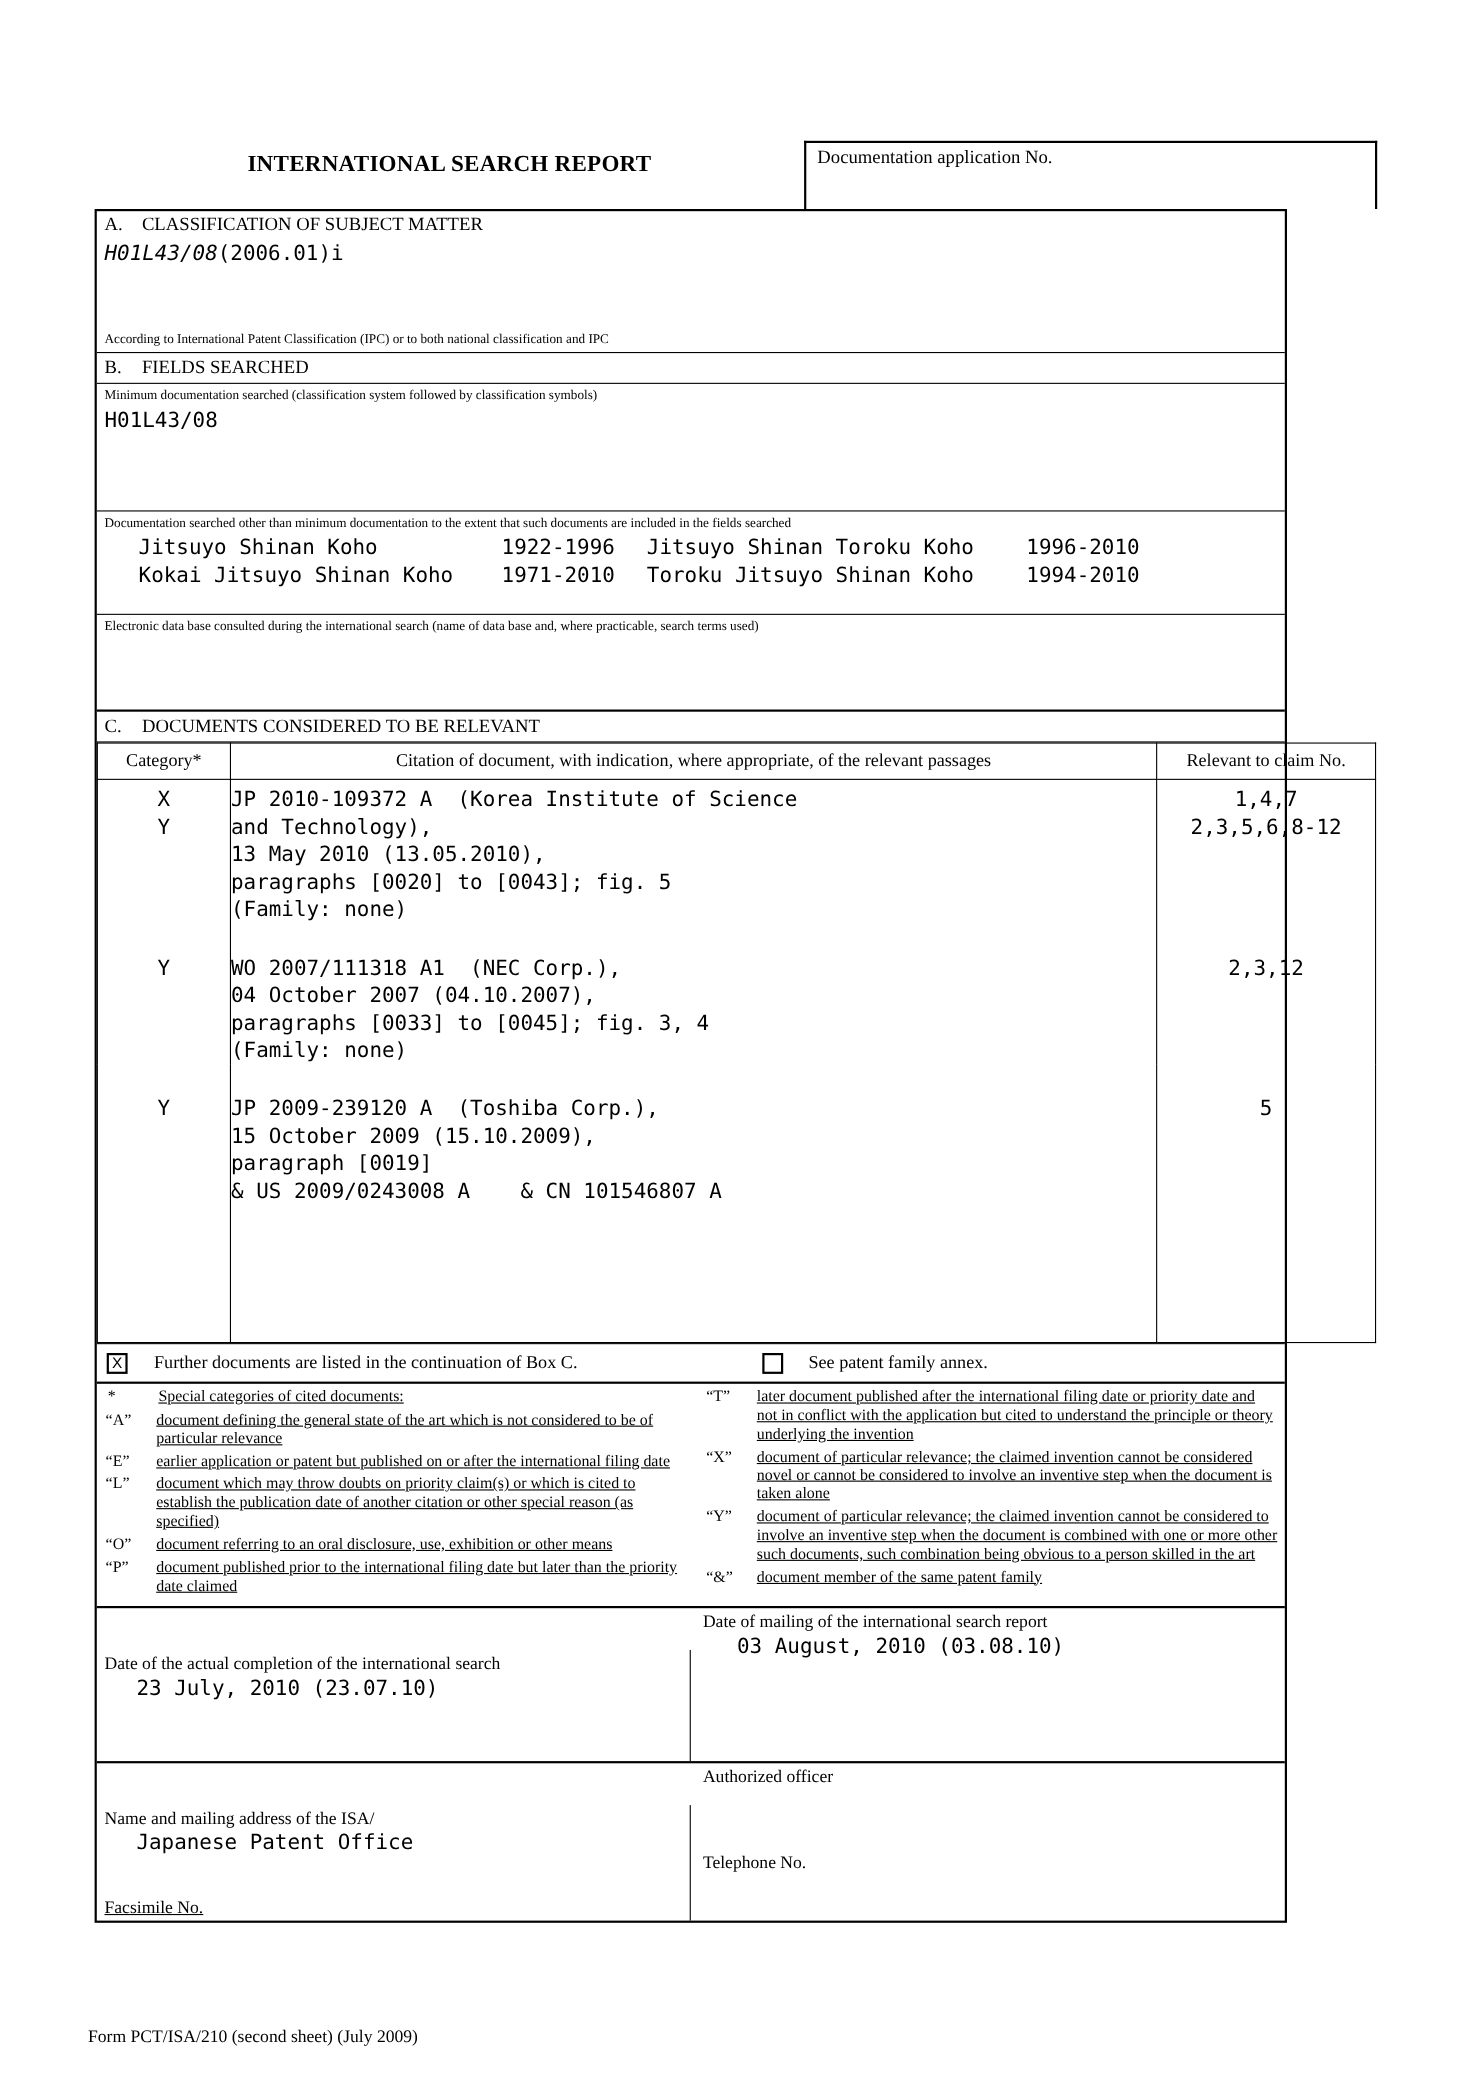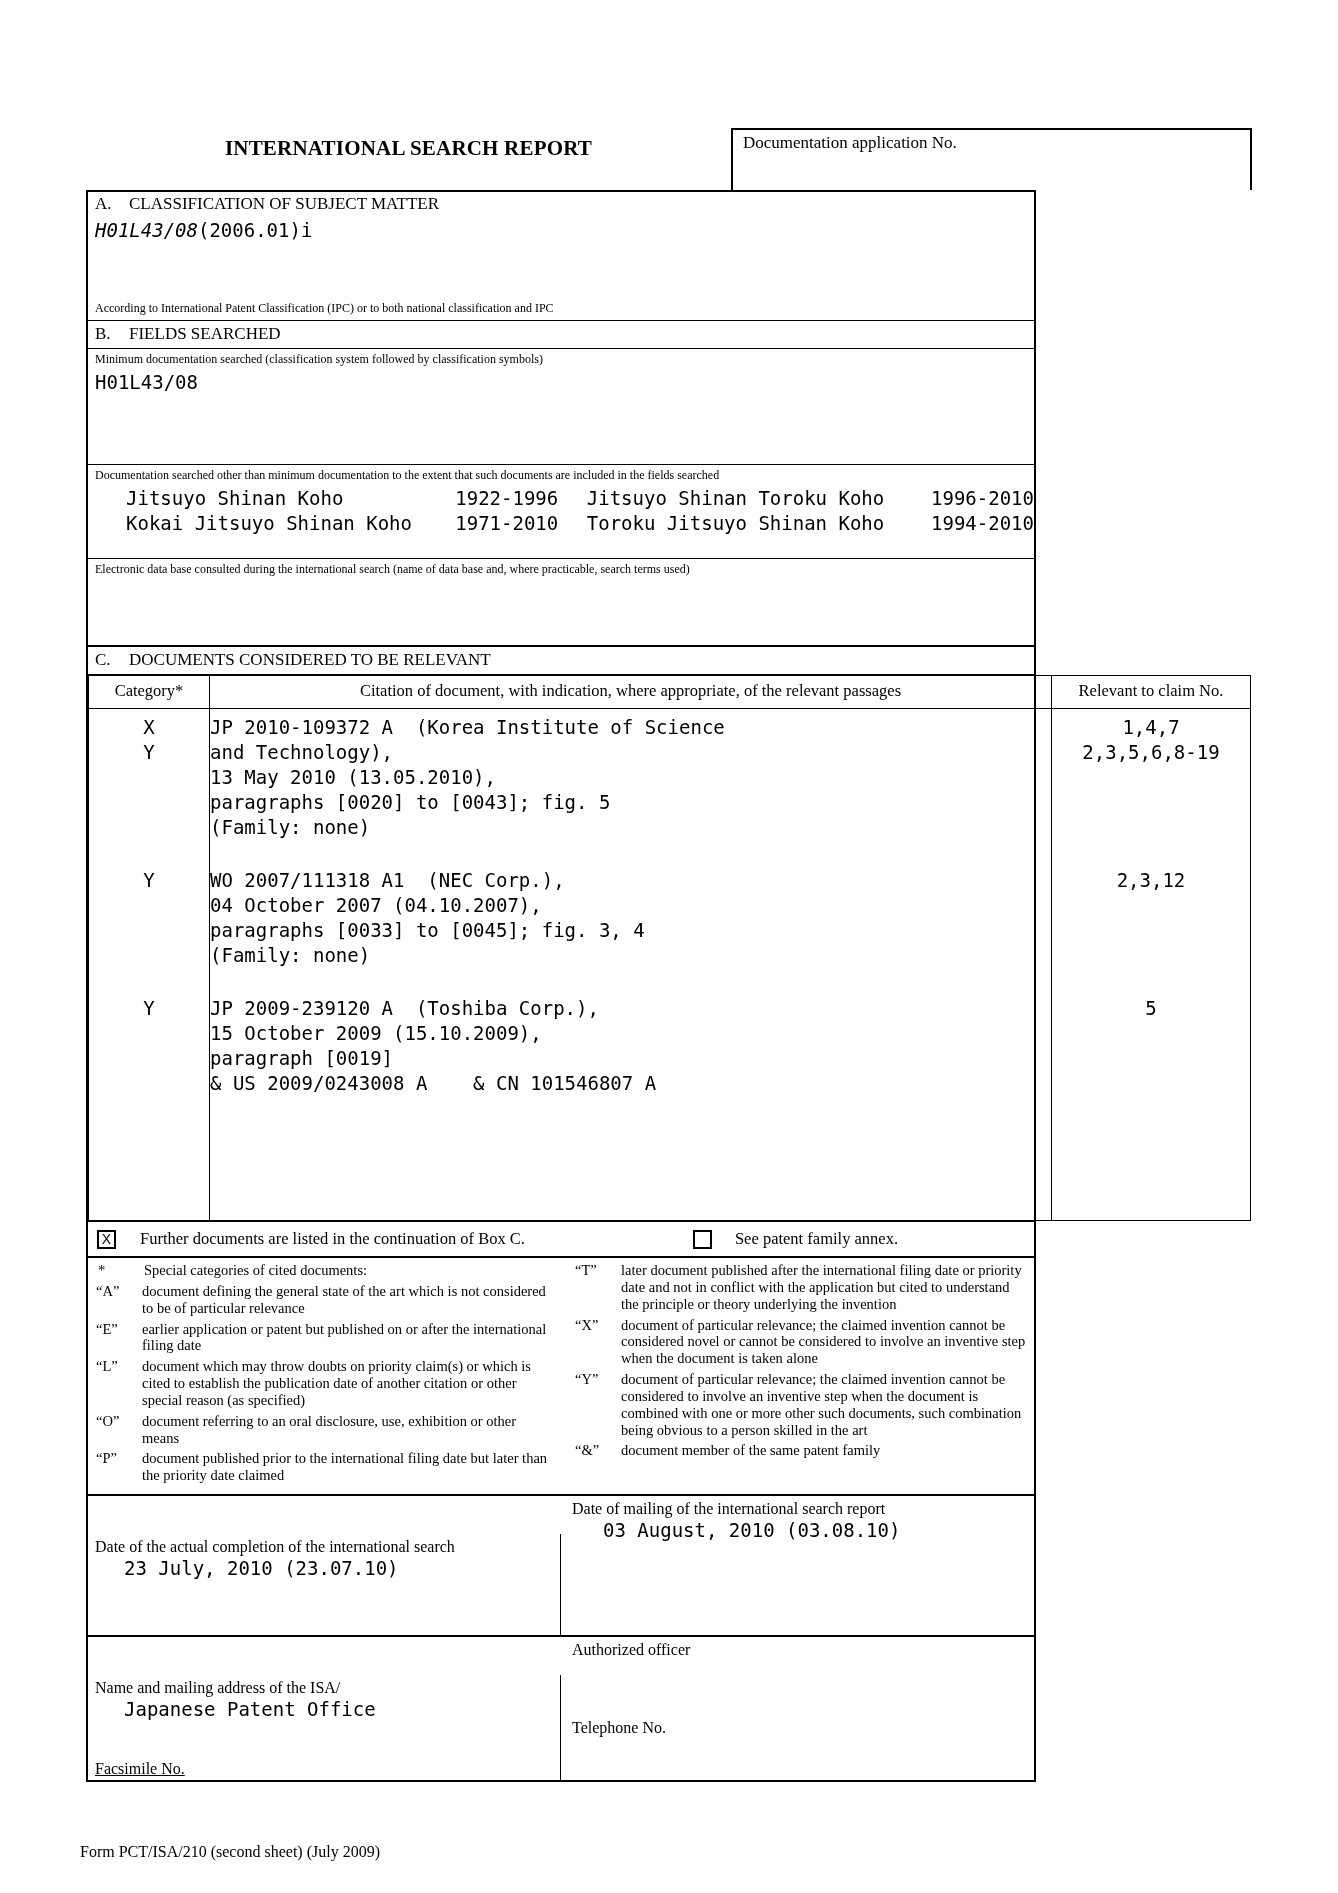--- a/index.html
+++ b/index.html
@@ -17,21 +17,21 @@
   .page {
     position: relative;
     width: 1338px;
     height: 1893px;
     background: #fff;
   }
   .sheet {
     position: absolute;
     left: 86px;
     top: 128px;
-    width: 950px;
+    width: 1084px;
   }
 
   
   .hdr {
     position: relative;
     height: 62px;
   }
   .hdr-title {
     position: absolute;
     left: 0;
@@ -168,21 +168,21 @@
   .lg-item {
     display: flex;
     margin-bottom: 4px;
   }
   .lg-key {
     width: 46px;
     flex: none;
     text-align: left;
   }
   .lg-key.star { padding-left: 2px; }
-  .lg-body { flex: 1; }
+  .lg-body { flex: 1; text-decoration: underline; }
 
   
   .two {
     display: flex;
   }
   .two > div {
     box-sizing: border-box;
   }
   .two .left { width: 50%; border-right: 1px solid #000; margin-top: 38px; }
   .two .right { width: 50%; }
@@ -294,21 +294,21 @@
               </td>
               <td class="cit" style="border-bottom:none;">
                 <div class="mono cellpad">JP 2010-109372 A  (Korea Institute of Science
 and Technology),
 13 May 2010 (13.05.2010),
 paragraphs [0020] to [0043]; fig. 5
 (Family: none)</div>
               </td>
               <td class="rel" style="border-bottom:none;">
                 <div class="mono cellpad">1,4,7
-2,3,5,6,8-19</div>
+2,3,5,6,8-12</div>
               </td>
             </tr>
             <tr>
               <td class="cat" style="border-right:1px solid #000;border-bottom:none;border-top:none;">
                 <div class="mono" style="padding-top:28px;">Y</div>
               </td>
               <td class="cit" style="border-bottom:none;border-top:none;">
                 <div class="mono" style="padding-top:28px;">WO 2007/111318 A1  (NEC Corp.),
 04 October 2007 (04.10.2007),
 paragraphs [0033] to [0045]; fig. 3, 4

